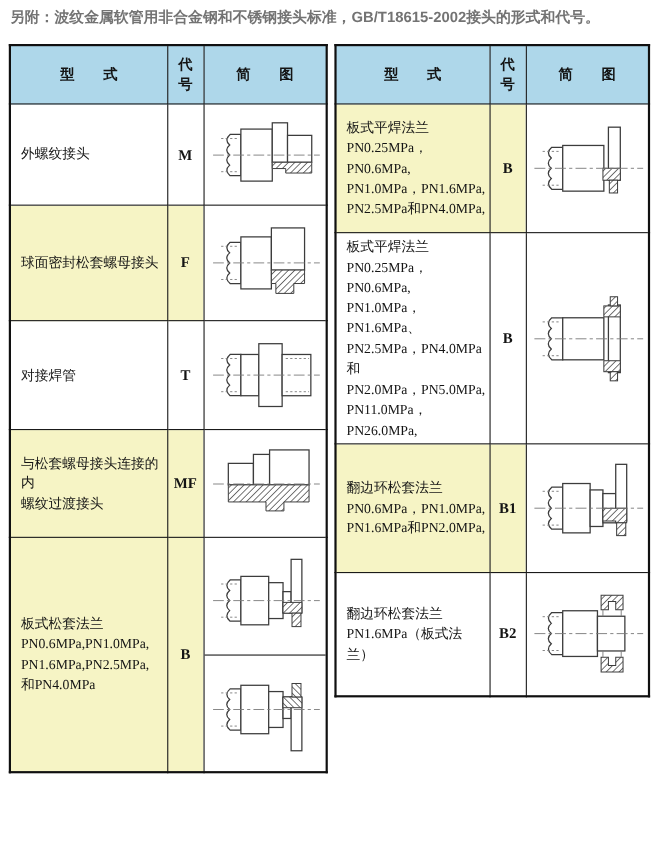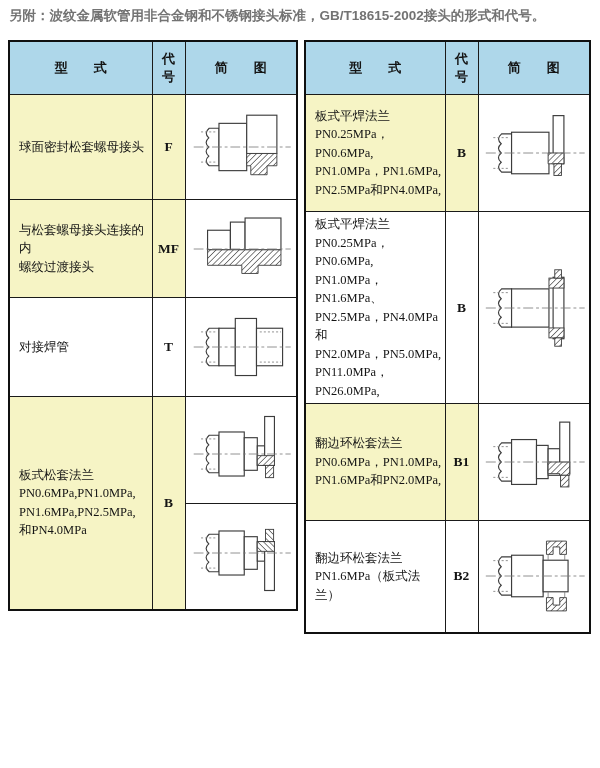--- a/index.html
+++ b/index.html
@@ -152,45 +152,54 @@
           <col style="width:143px">
           <col style="width:33px">
           <col>
         </colgroup>
       <tbody>
           <tr style="height:33px">
         <th>型　　式</th>
         <th>代号</th>
         <th>简　　图</th>
       </tr>
+      <tr style="height:92px">
+        <td class="type">外螺纹接头</td>
+        <td class="code">M</td>
+        <td class="diag">
+          <svg class="dg" width="106" height="82" viewBox="0 0 130 100">
+                <use href="#d-male-thread-fitting" xlink:href="#d-male-thread-fitting"></use>
+              </svg>
+        </td>
+      </tr>
       <tr style="height:105px">
         <td class="type hl">球面密封松套螺母接头</td>
         <td class="code hl">F</td>
         <td class="diag">
           <svg class="dg" width="106" height="88" viewBox="0 0 130 100">
                 <use href="#d-loose-nut-fitting" xlink:href="#d-loose-nut-fitting"></use>
+              </svg>
+        </td>
+      </tr>
+      <tr style="height:99px">
+        <td class="type">对接焊管</td>
+        <td class="code">T</td>
+        <td class="diag">
+          <svg class="dg" width="106" height="86" viewBox="0 0 130 100">
+                <use href="#d-butt-weld-tube" xlink:href="#d-butt-weld-tube"></use>
               </svg>
         </td>
       </tr>
       <tr style="height:98px">
         <td class="type hl">与松套螺母接头连接的内
 螺纹过渡接头</td>
         <td class="code hl">MF</td>
         <td class="diag">
           <svg class="dg" width="106" height="86" viewBox="0 0 130 100">
                 <use href="#d-male-female-adapter" xlink:href="#d-male-female-adapter"></use>
-              </svg>
-        </td>
-      </tr>
-      <tr style="height:99px">
-        <td class="type">对接焊管</td>
-        <td class="code">T</td>
-        <td class="diag">
-          <svg class="dg" width="106" height="86" viewBox="0 0 130 100">
-                <use href="#d-butt-weld-tube" xlink:href="#d-butt-weld-tube"></use>
               </svg>
         </td>
       </tr>
       <tr style="height:213px">
         <td class="type hl">板式松套法兰
 PN0.6MPa,PN1.0MPa,
 PN1.6MPa,PN2.5MPa,
 和PN4.0MPa</td>
         <td class="code hl">B</td>
         <td class="diag">

